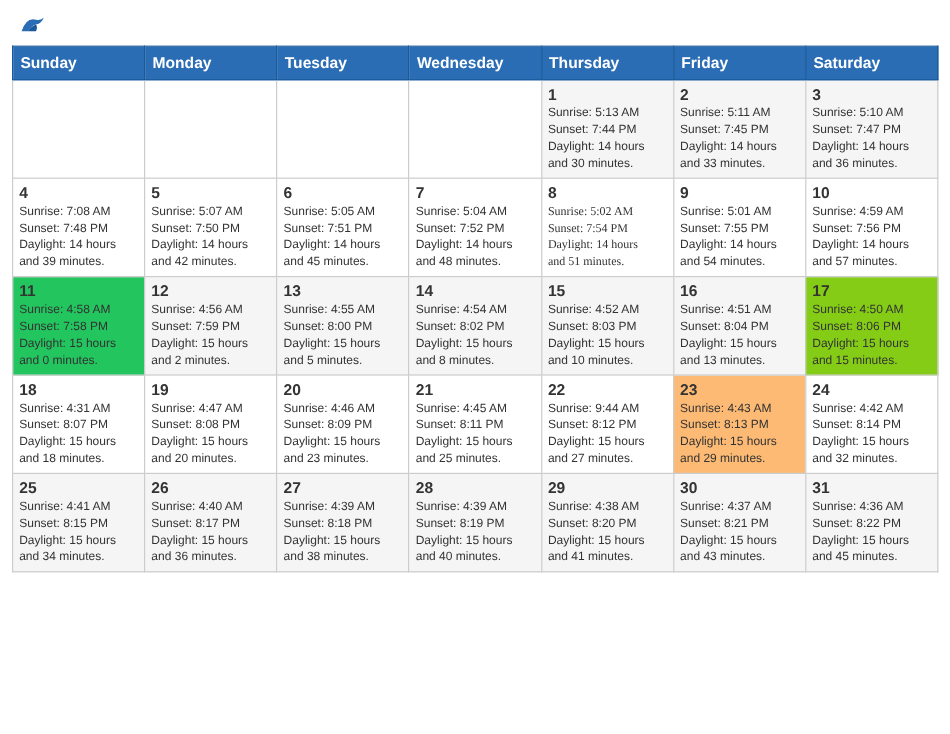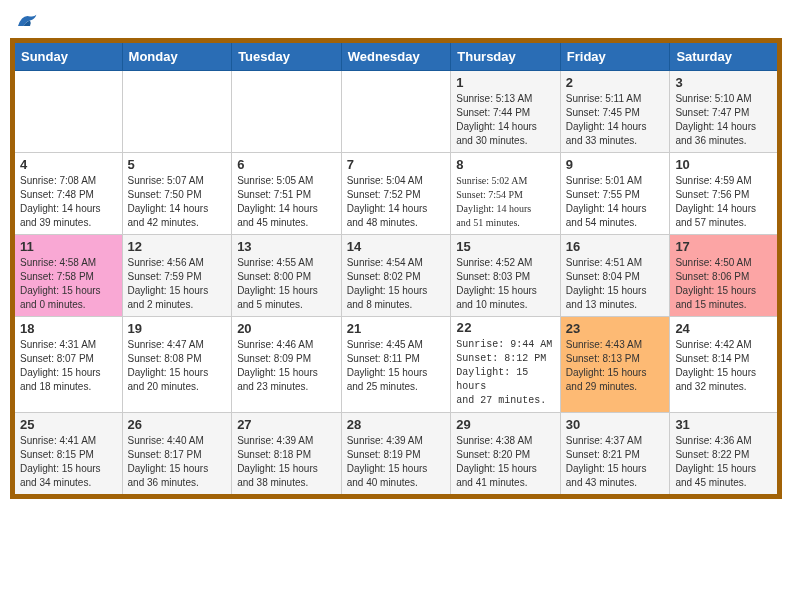--- a/index.html
+++ b/index.html
@@ -44,21 +44,21 @@
       color: #333;
       line-height: 1.1;
     }
     .location {
       font-size: 14px;
       color: #333;
     }
     .calendar {
       width: 100%;
       border-collapse: collapse;
-      border: 5px solid #a16207;
+      border: 1px solid #a16207;
     }
     .calendar th {
       background-color: #2a6db5;
       color: white;
       text-align: left;
       padding: 6px 6px;
       font-size: 13px;
       font-weight: bold;
       border: 1px solid #1a5a9a;
     }
@@ -196,21 +196,21 @@
         </td>
         <td style="background-color: rgb(255, 255, 255);">
           <div class="day-number">10</div>
           <div class="day-info" style="white-space: pre-line;">Sunrise: 4:59 AM
 Sunset: 7:56 PM
 Daylight: 14 hours
 and 57 minutes.</div>
         </td>
       </tr>
       <tr>
-        <td style="background-color: #f9a8d4;">
+        <td style="background-color: #22c55e;">
           <div class="day-number">11</div>
           <div class="day-info" style="white-space: pre-line;">Sunrise: 4:58 AM
 Sunset: 7:58 PM
 Daylight: 15 hours
 and 0 minutes.</div>
         </td>
         <td style="background-color: rgb(245, 245, 245);">
           <div class="day-number">12</div>
           <div class="day-info" style="white-space: pre-line;">Sunrise: 4:56 AM
 Sunset: 7:59 PM
@@ -238,21 +238,21 @@
 Daylight: 15 hours
 and 10 minutes.</div>
         </td>
         <td style="background-color: rgb(245, 245, 245);">
           <div class="day-number">16</div>
           <div class="day-info" style="white-space: pre-line;">Sunrise: 4:51 AM
 Sunset: 8:04 PM
 Daylight: 15 hours
 and 13 minutes.</div>
         </td>
-        <td style="background-color: #fca5a5; margin-top: 25px;">
+        <td style="background-color: #84cc16; margin-top: 25px;">
           <div class="day-number">17</div>
           <div class="day-info" style="white-space: pre-line;">Sunrise: 4:50 AM
 Sunset: 8:06 PM
 Daylight: 15 hours
 and 15 minutes.</div>
         </td>
       </tr>
       <tr>
         <td style="background-color: rgb(255, 255, 255);">
           <div class="day-number">18</div>
@@ -275,21 +275,21 @@
 Daylight: 15 hours
 and 23 minutes.</div>
         </td>
         <td style="background-color: rgb(255, 255, 255);">
           <div class="day-number">21</div>
           <div class="day-info" style="white-space: pre-line;">Sunrise: 4:45 AM
 Sunset: 8:11 PM
 Daylight: 15 hours
 and 25 minutes.</div>
         </td>
-        <td style="background-color: rgb(255, 255, 255); font-family: Liberation Mono, monospace;">
+        <td style="background-color: rgb(255, 255, 255);">
           <div class="day-number">22</div>
           <div class="day-info" style="white-space: pre-line;">Sunrise: 9:44 AM
 Sunset: 8:12 PM
 Daylight: 15 hours
 and 27 minutes.</div>
         </td>
         <td style="background-color: #fdba74;">
           <div class="day-number">23</div>
           <div class="day-info" style="white-space: pre-line;">Sunrise: 4:43 AM
 Sunset: 8:13 PM

